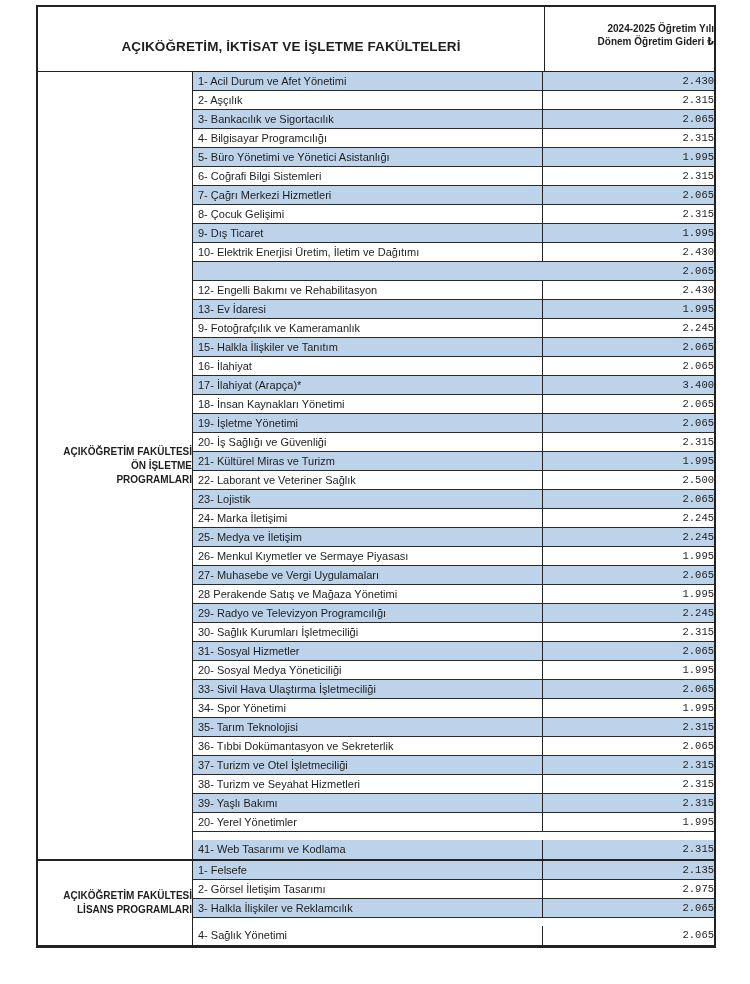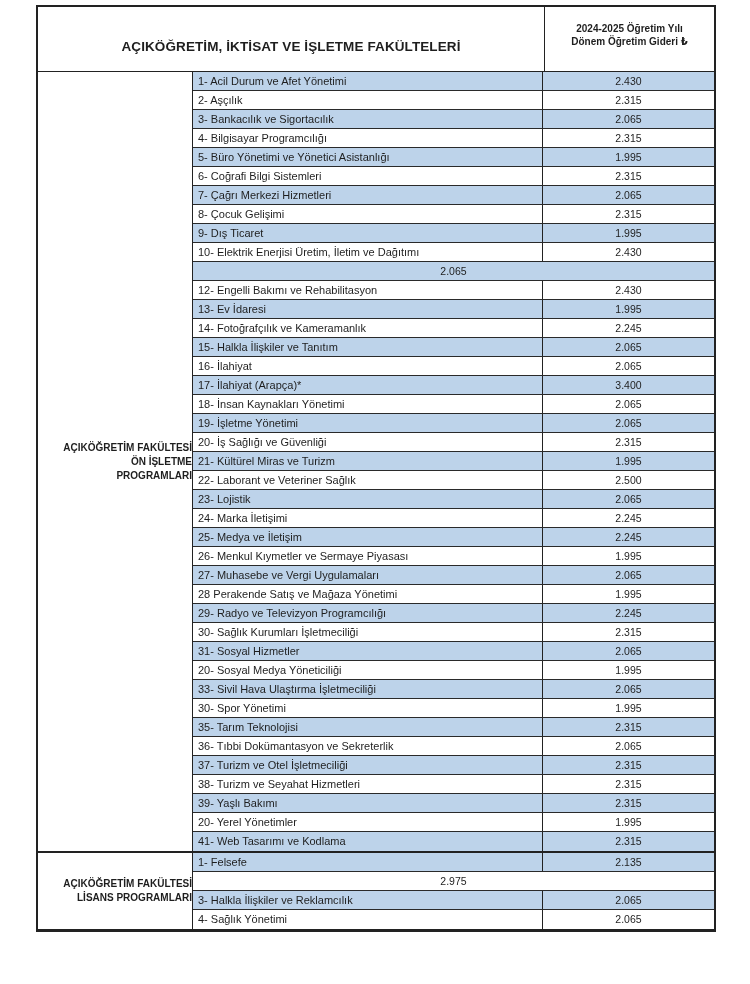--- a/index.html
+++ b/index.html
@@ -38,21 +38,21 @@
       letter-spacing: 0.1px;
       padding-top: 14px;
       box-sizing: border-box;
       border-right: 1.5px solid #222;
       text-align: center;
     }
     .header-col {
       flex: 1;
       display: flex;
       flex-direction: column;
-      align-items: center;
+      align-items: flex-end;
       justify-content: center;
       font-weight: bold;
       font-size: 10px;
       line-height: 13px;
       padding-bottom: 8px;
       box-sizing: border-box;
     }
     .group {
       display: flex;
       border-left: 2px solid #222;
@@ -82,39 +82,41 @@
       flex: 1;
     }
     .row {
       display: flex;
       height: 19px;
       box-sizing: border-box;
       border-bottom: 1px solid #2a2a2a;
     }
     .row:last-child {
       border-bottom: none;
+      margin-top: 8px;
     }
     .row.shaded {
       background: #bdd3ea;
     }
     .row .name {
       flex: 0 0 350px;
       font-size: 11px;
       line-height: 19px;
       padding-left: 5px;
       box-sizing: border-box;
       border-right: 1.5px solid #222;
       white-space: nowrap;
       overflow: hidden;
     }
     .row .val {
       flex: 1;
-      text-align: center;
+      text-align: right;
       font-size: 10.5px;
       line-height: 19px;
+      font-family: Liberation Mono, monospace;
     }
   </style>
 </head>
 <body>
 
 <div class="page">
   <div class="header">
     <div class="header-title">AÇIKÖĞRETİM, İKTİSAT VE İŞLETME FAKÜLTELERİ</div>
     <div class="header-col">
       <span>2024-2025 Öğretim Yılı</span>
@@ -174,21 +176,21 @@
         </div>
         <div class="row">
           <div class="name">12- Engelli Bakımı ve Rehabilitasyon</div>
           <div class="val">2.430</div>
         </div>
         <div class="row shaded">
           <div class="name">13- Ev İdaresi</div>
           <div class="val">1.995</div>
         </div>
         <div class="row">
-          <div class="name">14- Fotoğrafçılık ve Kameramanlık</div>
+          <div class="name">9- Fotoğrafçılık ve Kameramanlık</div>
           <div class="val">2.245</div>
         </div>
         <div class="row shaded">
           <div class="name">15- Halkla İlişkiler ve Tanıtım</div>
           <div class="val">2.065</div>
         </div>
         <div class="row">
           <div class="name">16- İlahiyat</div>
           <div class="val">2.065</div>
         </div>
@@ -254,21 +256,21 @@
         </div>
         <div class="row">
           <div class="name">20- Sosyal Medya Yöneticiliği</div>
           <div class="val">1.995</div>
         </div>
         <div class="row shaded">
           <div class="name">33- Sivil Hava Ulaştırma İşletmeciliği</div>
           <div class="val">2.065</div>
         </div>
         <div class="row">
-          <div class="name">30- Spor Yönetimi</div>
+          <div class="name">34- Spor Yönetimi</div>
           <div class="val">1.995</div>
         </div>
         <div class="row shaded">
           <div class="name">35- Tarım Teknolojisi</div>
           <div class="val">2.315</div>
         </div>
         <div class="row">
           <div class="name">36- Tıbbi Dokümantasyon ve Sekreterlik</div>
           <div class="val">2.065</div>
         </div>
@@ -299,20 +301,21 @@
     <div class="group-label">
       <span>AÇIKÖĞRETİM FAKÜLTESİ</span>
       <span>LİSANS PROGRAMLARI</span>
     </div>
     <div class="rows">
         <div class="row shaded">
           <div class="name">1- Felsefe</div>
           <div class="val">2.135</div>
         </div>
         <div class="row">
+          <div class="name">2- Görsel İletişim Tasarımı</div>
           <div class="val">2.975</div>
         </div>
         <div class="row shaded">
           <div class="name">3- Halkla İlişkiler ve Reklamcılık</div>
           <div class="val">2.065</div>
         </div>
         <div class="row">
           <div class="name">4- Sağlık Yönetimi</div>
           <div class="val">2.065</div>
         </div>

